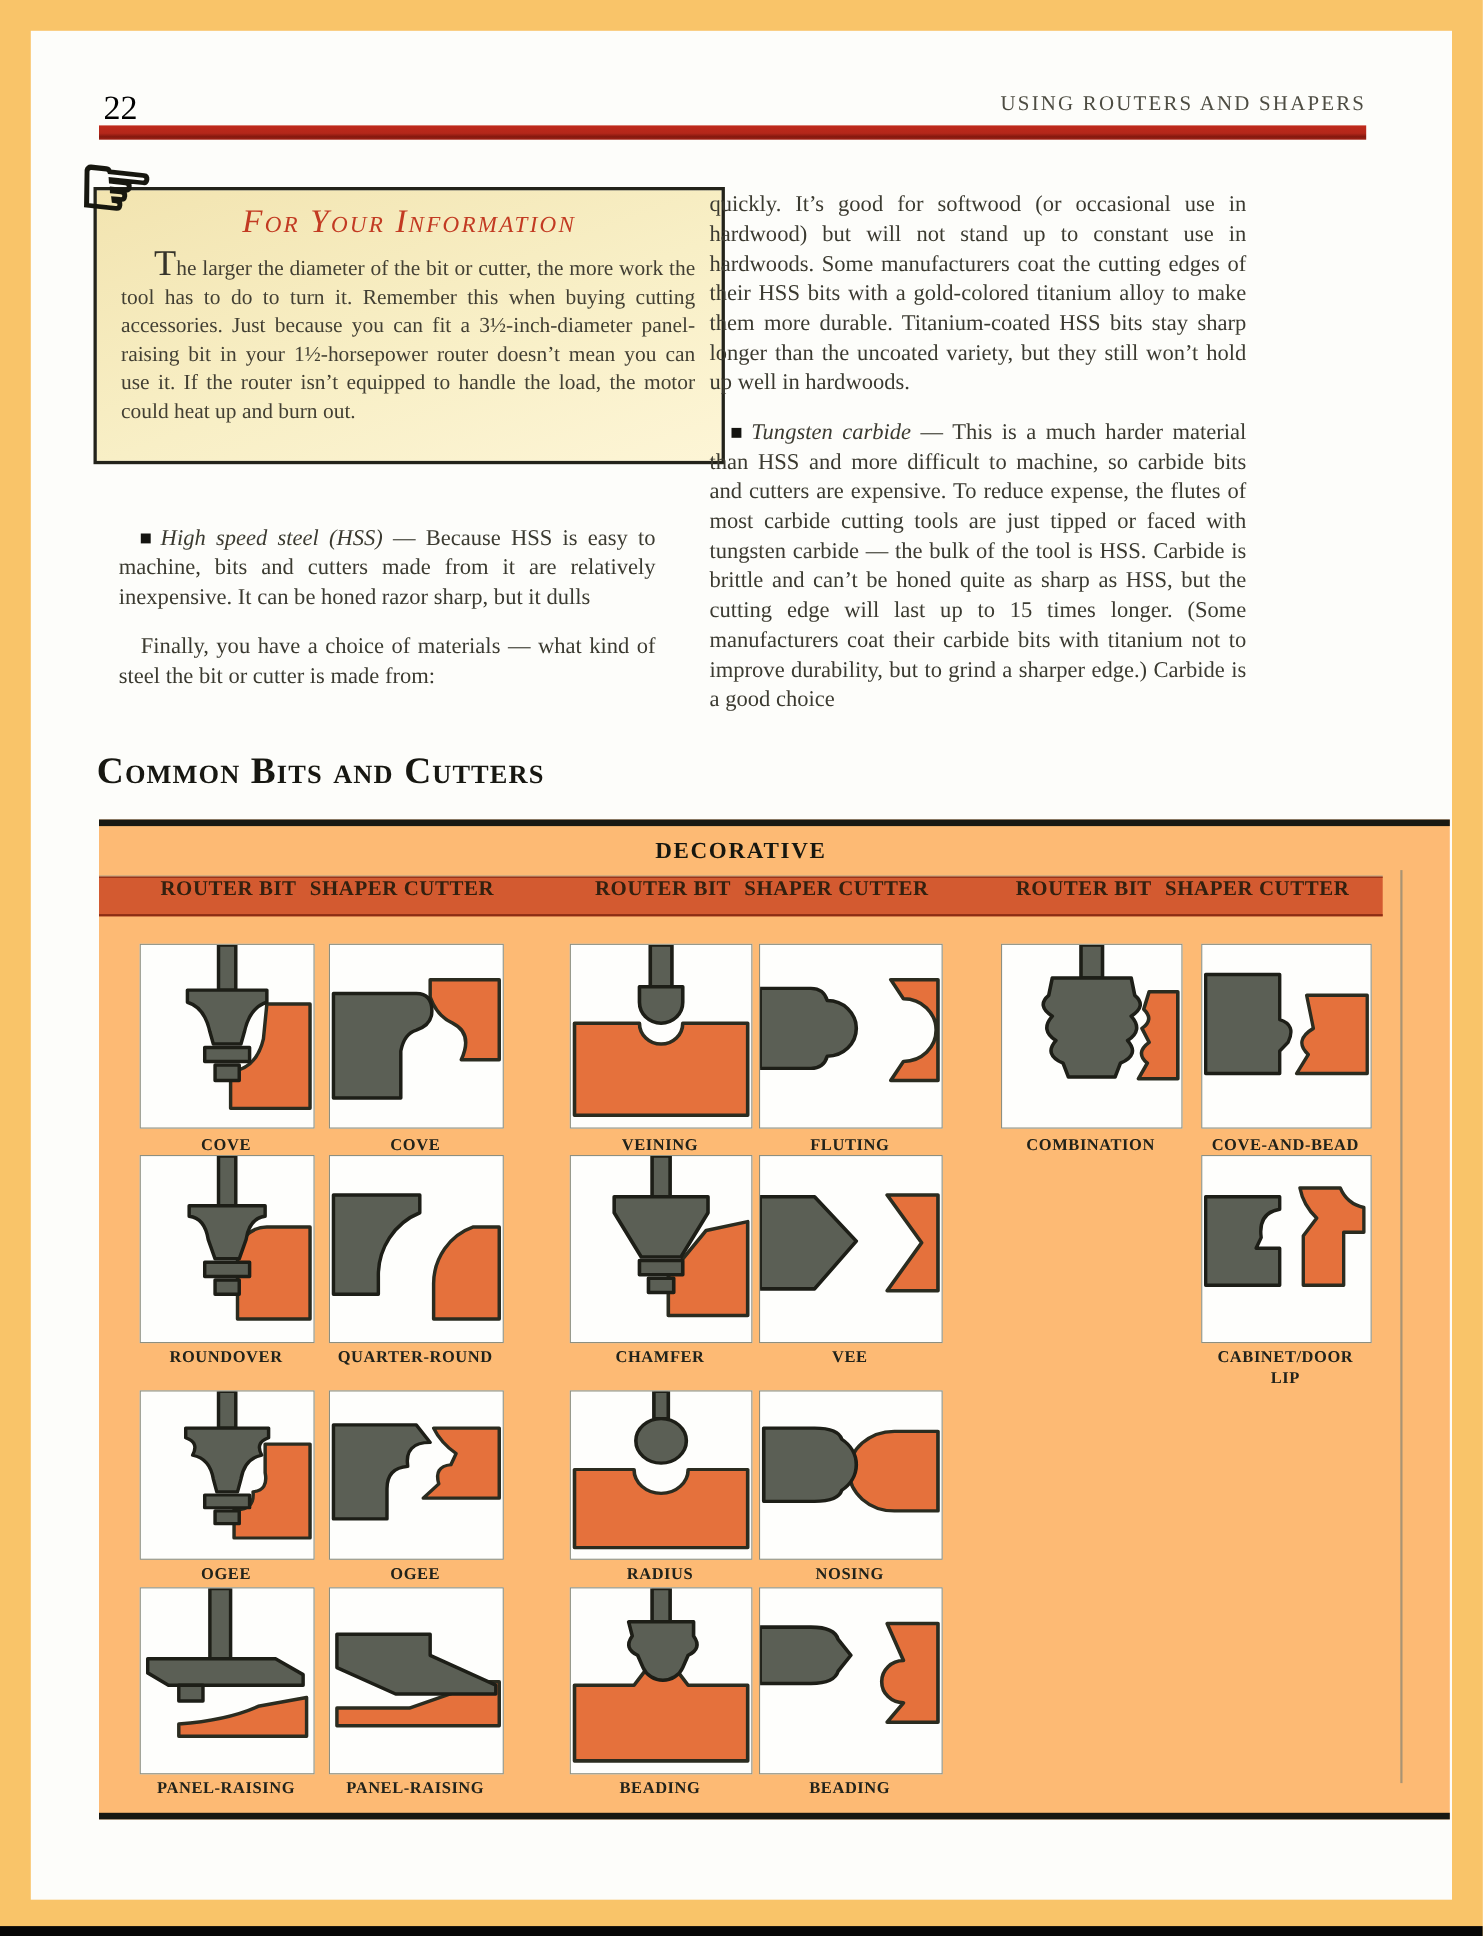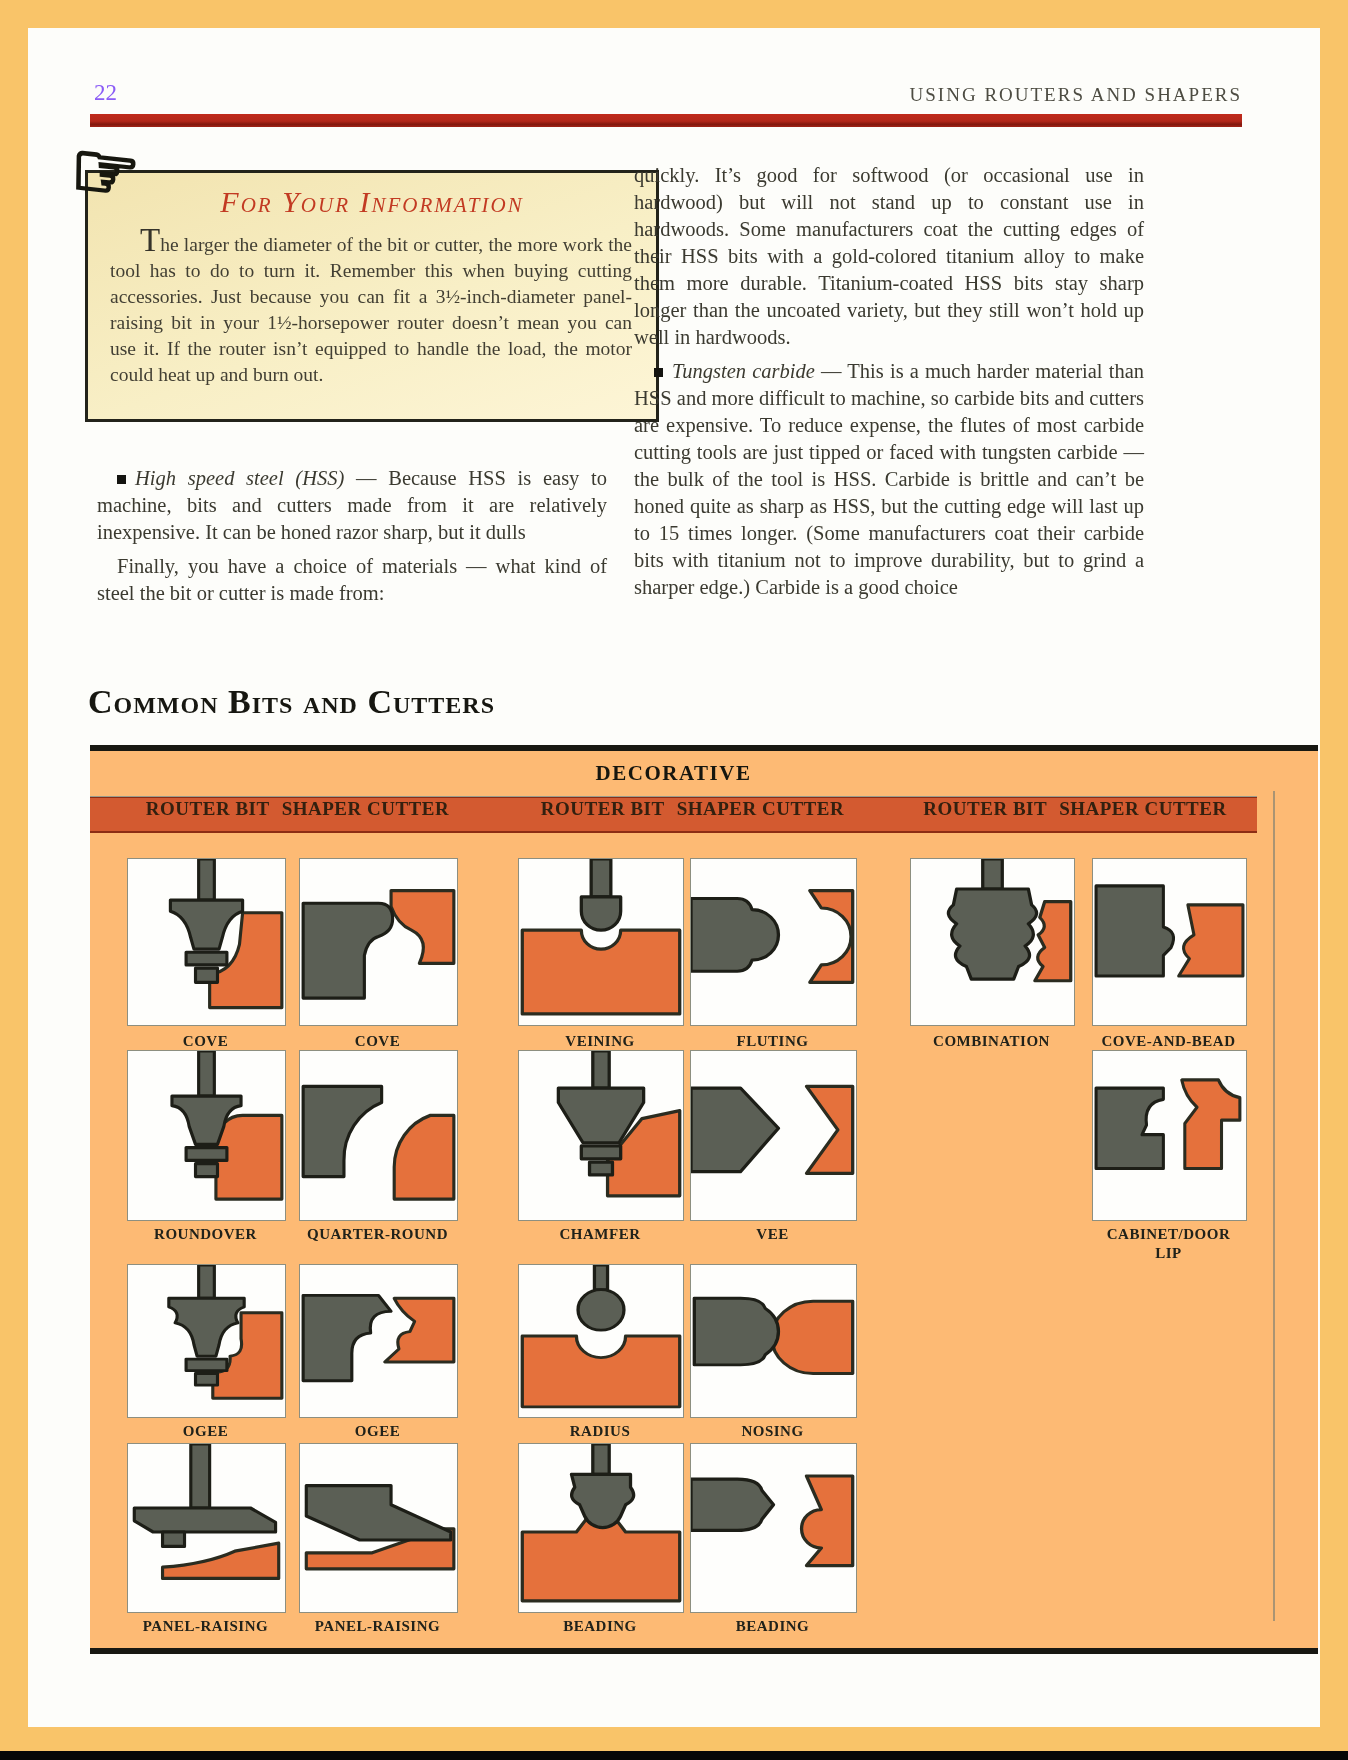--- a/index.html
+++ b/index.html
@@ -1,39 +1,39 @@
 <!DOCTYPE html>
 <html><head>
 <meta charset="utf-8">
 <style>
   html,body{margin:0;padding:0;}
   body{width:1348px;height:1760px;position:relative;background:#f9c469;font-family:"Liberation Serif",serif;overflow:hidden;}
   .bottom-black{position:absolute;left:0;bottom:0;width:100%;height:9px;background:#070707;}
   .page{position:absolute;left:28px;top:28px;width:1292px;height:1699px;background:#fdfdfa;}
 
   
-  .page-num{position:absolute;left:66px;top:52px;font-size:23px;color:#8b5cf6;}
+  .page-num{position:absolute;left:66px;top:52px;font-size:31px;color:#000000;}
   .running-head{position:absolute;right:78px;top:56px;font-size:19px;letter-spacing:2px;color:#4d4c42;}
   .head-rule{position:absolute;left:62px;top:86px;width:1152px;height:13px;
     background:linear-gradient(180deg,#c02a1b 0%,#b3271a 55%,#82180e 80%,#a32317 100%);}
 
   
   .fyi{position:absolute;left:57px;top:142px;width:568px;height:246px;border:3px solid #23231a;
     background:linear-gradient(160deg,#f2e4b0 0%,#f8efc6 55%,#fdf5d6 100%);}
   .hand{position:absolute;left:-18px;top:-46px;font-size:78px;color:#ffffff;
     -webkit-text-stroke:3px #17170f;text-shadow:0 0 1px #17170f;transform:rotate(6deg);font-family:"DejaVu Sans",sans-serif;}
   .fyi-title{position:absolute;left:0;top:12px;width:100%;text-align:center;
     font-style:italic;font-weight:400;font-variant:small-caps;font-size:30px;letter-spacing:2px;color:#c23a22;}
   .fyi-body{position:absolute;left:22px;top:58px;width:522px;font-size:19.5px;line-height:26px;color:#423f33;text-align:justify;text-indent:30px;}
   .initcap{font-size:33px;line-height:18px;color:#35332a;}
 
   
   .col-left{position:absolute;left:62px;top:430px;width:524px;}
   .col-right{position:absolute;left:599px;top:127px;width:524px;}
-  .bodypar{margin:7px;font-size:20.5px;line-height:27px;color:#3b3a30;text-align:justify;}
+  .bodypar{margin:18px;font-size:20.5px;line-height:27px;color:#3b3a30;text-align:justify;}
   .indent{text-indent:20px;}
   .lead{font-style:italic;}
   .sq{display:inline-block;width:9px;height:9px;background:#141410;margin:0 9px 1px 0;vertical-align:middle;}
 
   
   .section-title{position:absolute;left:60px;top:655px;font-variant:small-caps;font-weight:700;font-size:34px;letter-spacing:1px;color:#171711;}
 
   
   .bits-table{position:absolute;left:62px;top:717px;width:1228px;height:897px;background:#fdba74;
     border-top:6px solid #181812;border-bottom:6px solid #181812;}

